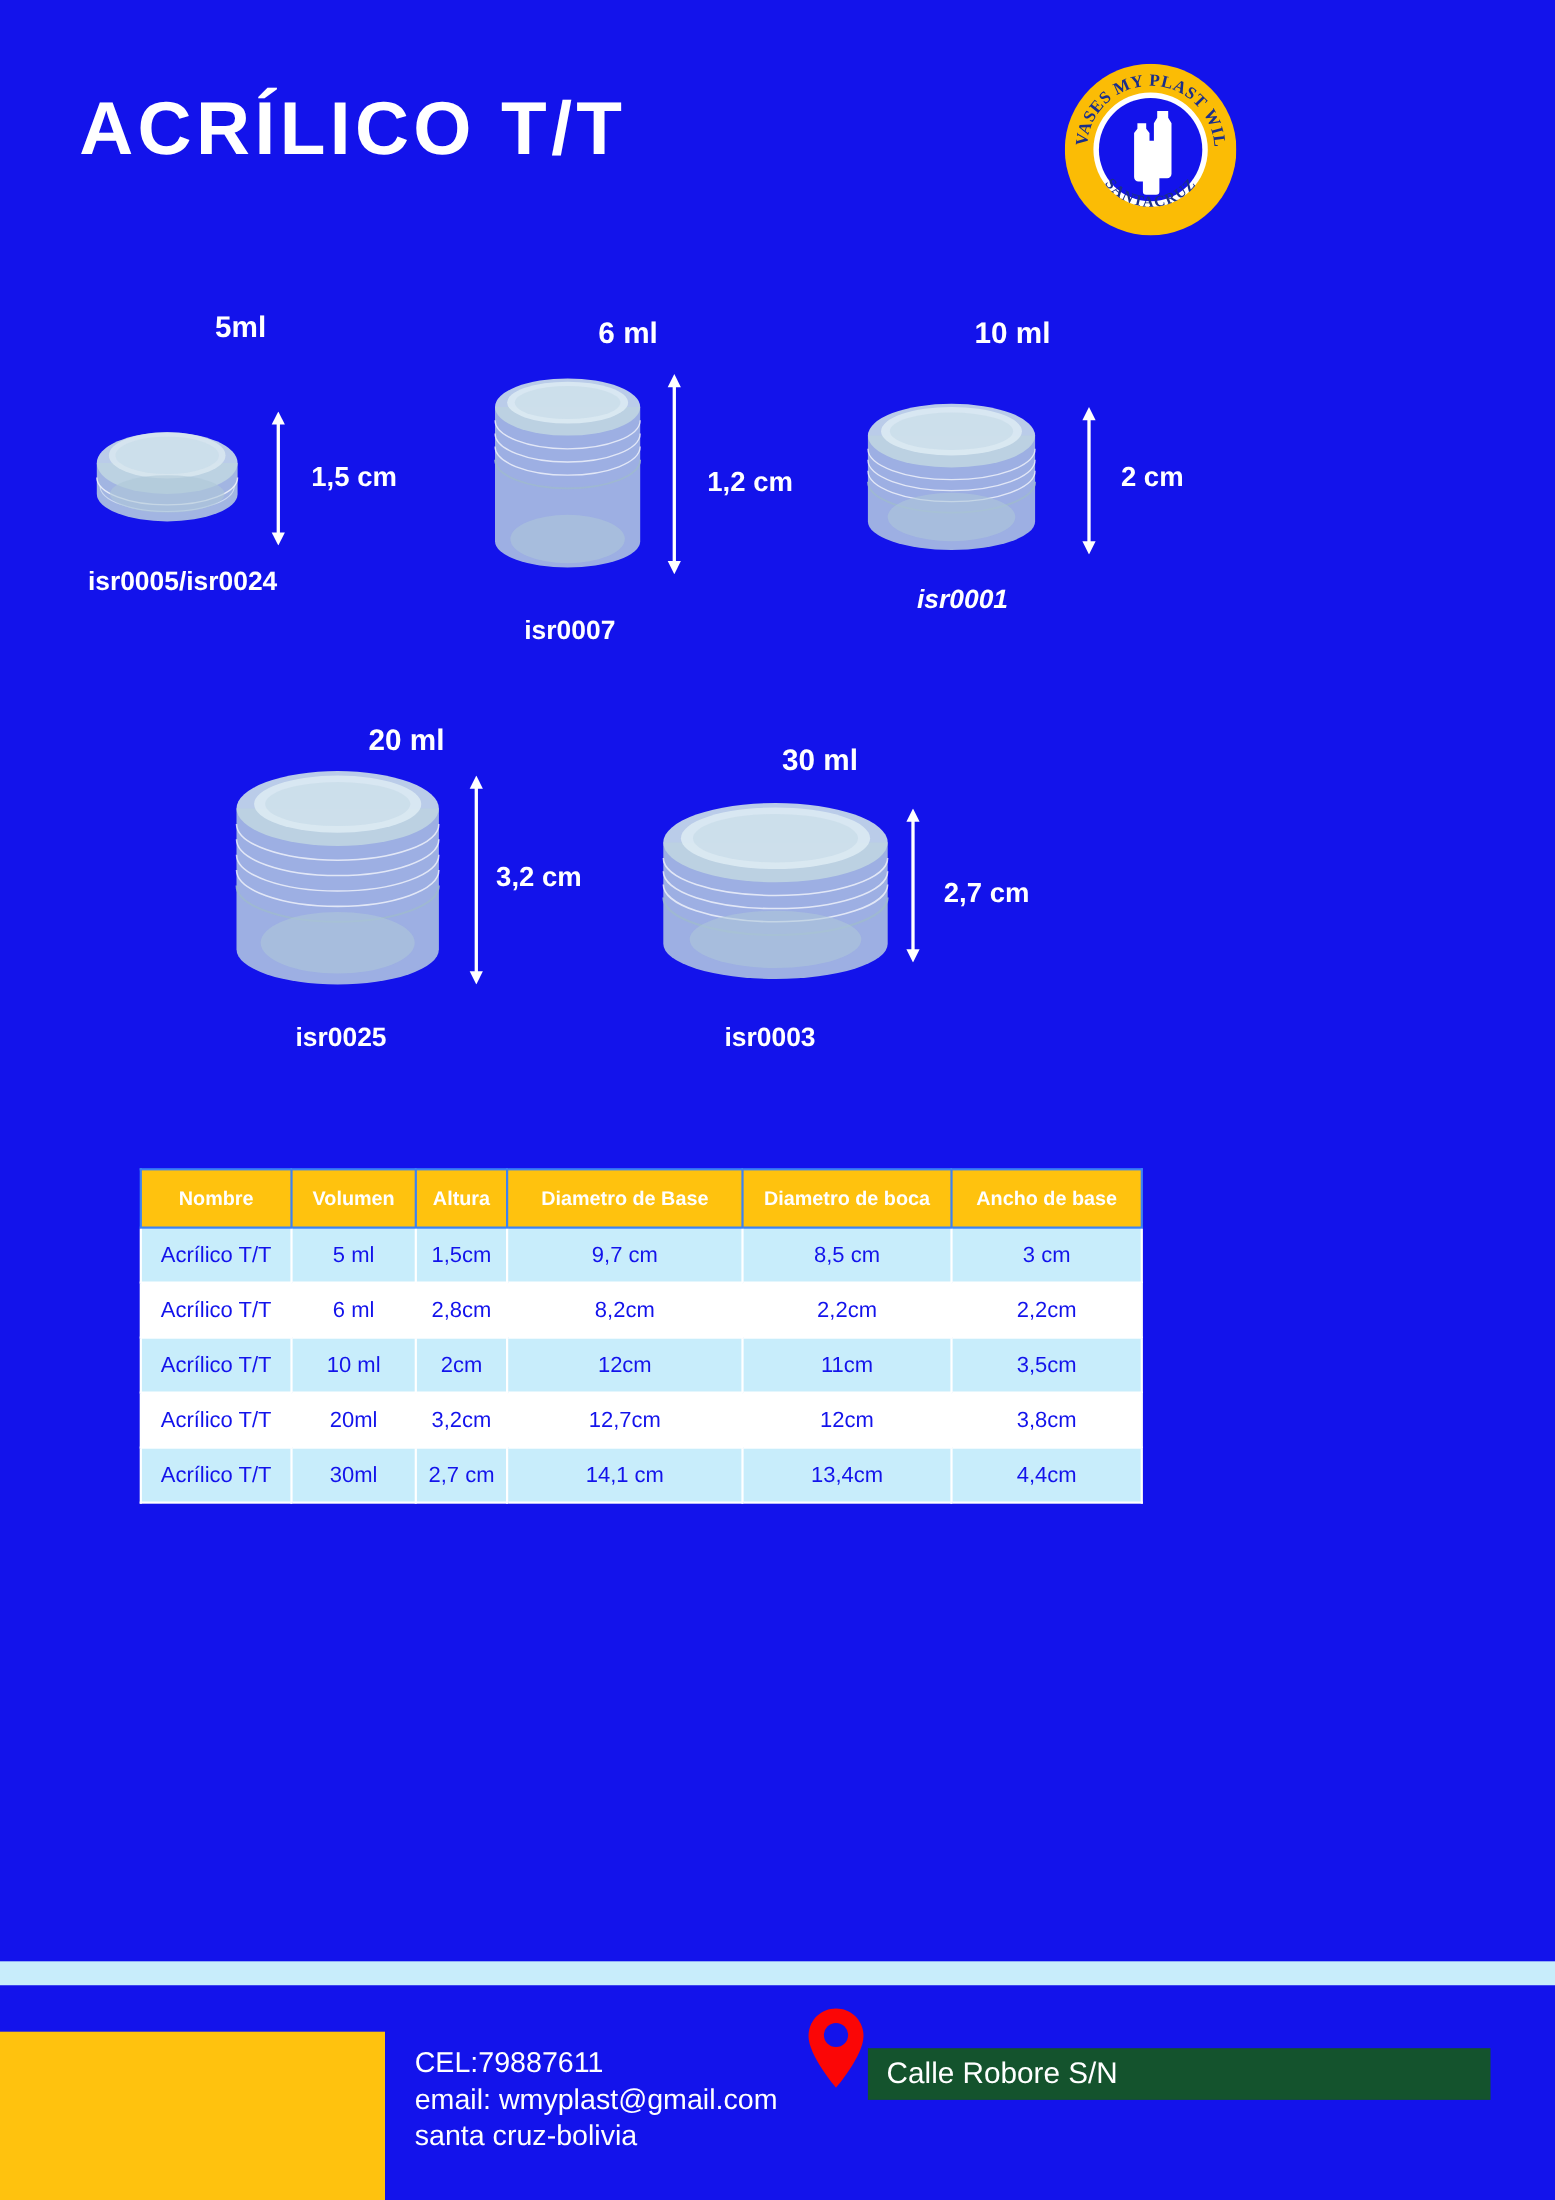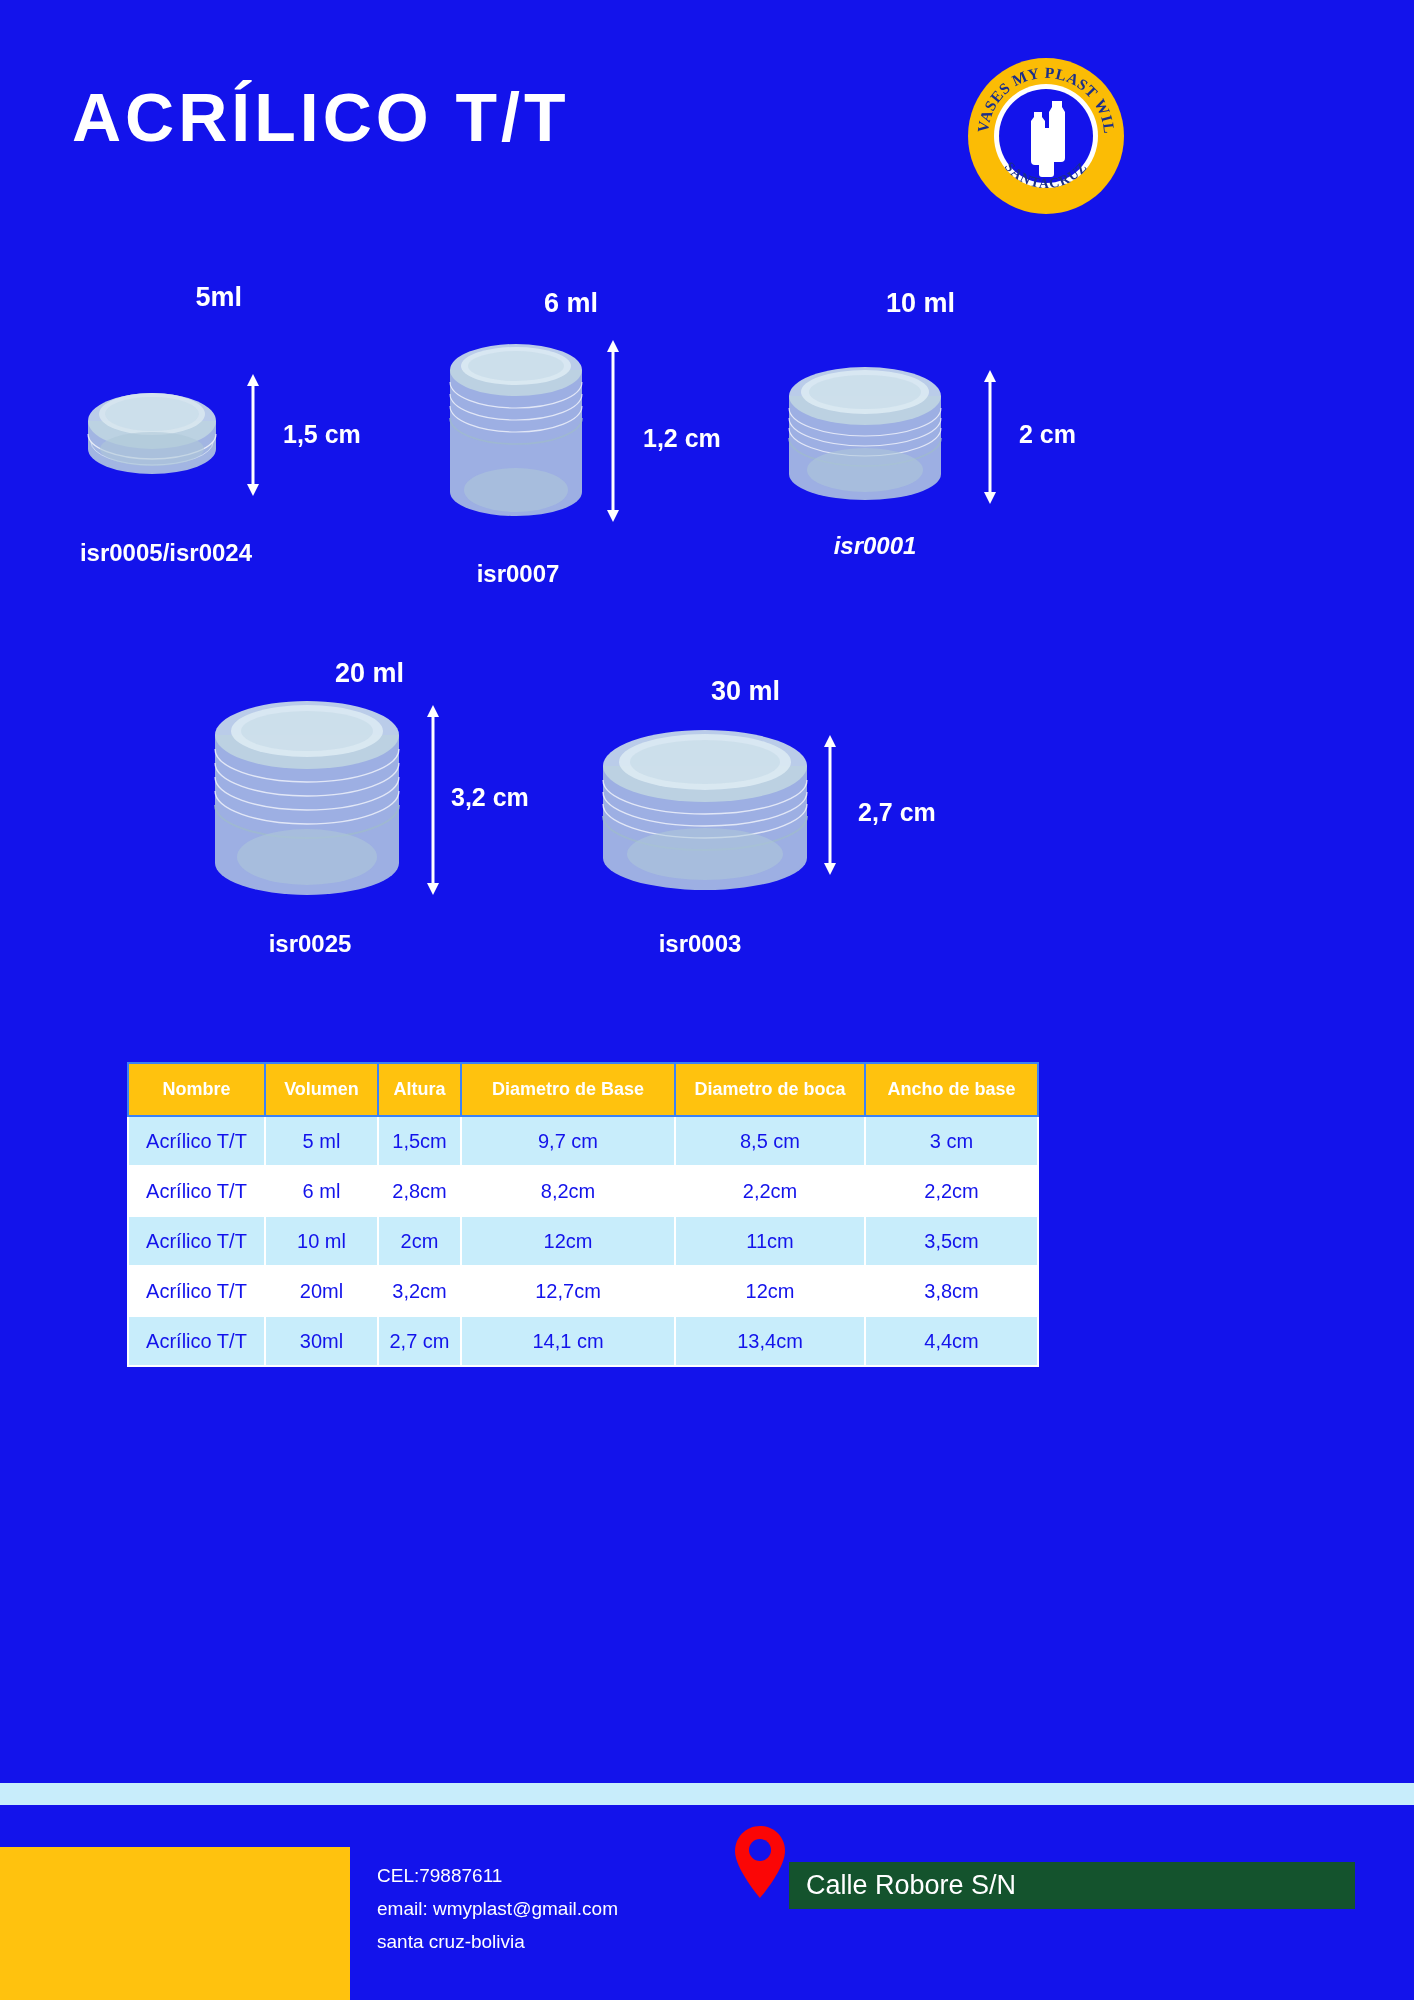--- a/index.html
+++ b/index.html
@@ -132,21 +132,21 @@
     left: 0;
     top: 1847px;
     width: 350px;
     height: 153px;
     background: #FFC20E;
   }
   #contact-block {
     position: absolute;
     left: 377px;
     top: 1859px;
-    font-size: 19px;
+    font-size: 26px;
     line-height: 33px;
     color: #FFFFFF;
   }
   .contact-line { white-space: nowrap; }
 
   #address-badge {
     position: absolute;
     left: 789px;
     top: 1862px;
     width: 566px;
@@ -214,21 +214,21 @@
   </svg>
 
   <svg class="arrow" style="left:245px; top:374px;" width="16" height="122">
     <line x1="8" y1="8" x2="8" y2="114" stroke="#FFFFFF" stroke-width="3"></line>
     <polygon points="8,0 2,12 14,12" fill="#FFFFFF"></polygon>
     <polygon points="8,122 2,110 14,110" fill="#FFFFFF"></polygon>
   </svg>
 
   <div class="product-height" style="left:283px; top:420px;">1,5 cm</div>
 
-  <div class="product-code" style="left:71px; top:539px; width:190px;">isr0005/isr0024</div>
+  <div class="product-code" style="left:71px; top:515px; width:190px;">isr0005/isr0024</div>
 </div>
 
 <div class="product">
   <div class="product-volume" style="left:438px; top:288px; width:160px;">6 ml</div>
 
   <svg class="jar" style="left:446px; top:340px;" width="140" height="182" viewBox="0 0 140 182">
     <ellipse cx="70" cy="30" rx="66" ry="26" fill="#C9DCE8" opacity="0.92"></ellipse>
     <path d="M4 30 v122 a66 24 0 0 0 132 0 v-122 z" fill="#BCD2E0" opacity="0.82"></path>
     <ellipse cx="70" cy="26" rx="55" ry="19" fill="#DCEAF3" opacity="0.9"></ellipse>
     <ellipse cx="70" cy="26" rx="48" ry="15" fill="#CBDEEA" opacity="0.9"></ellipse>

